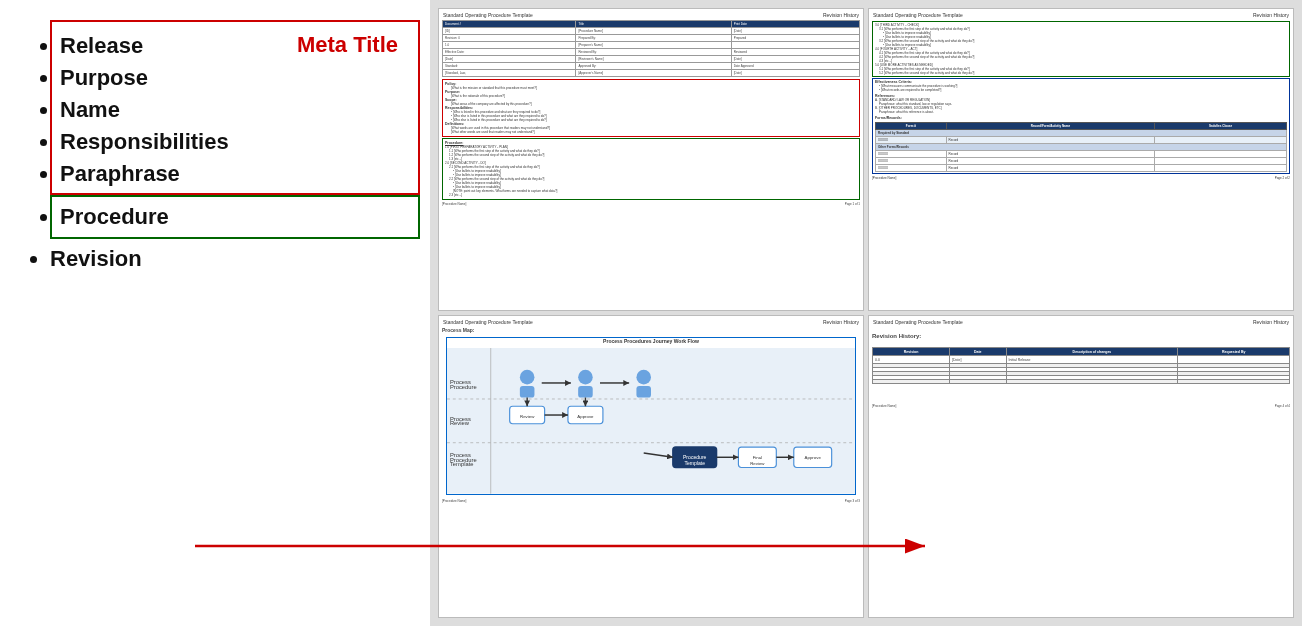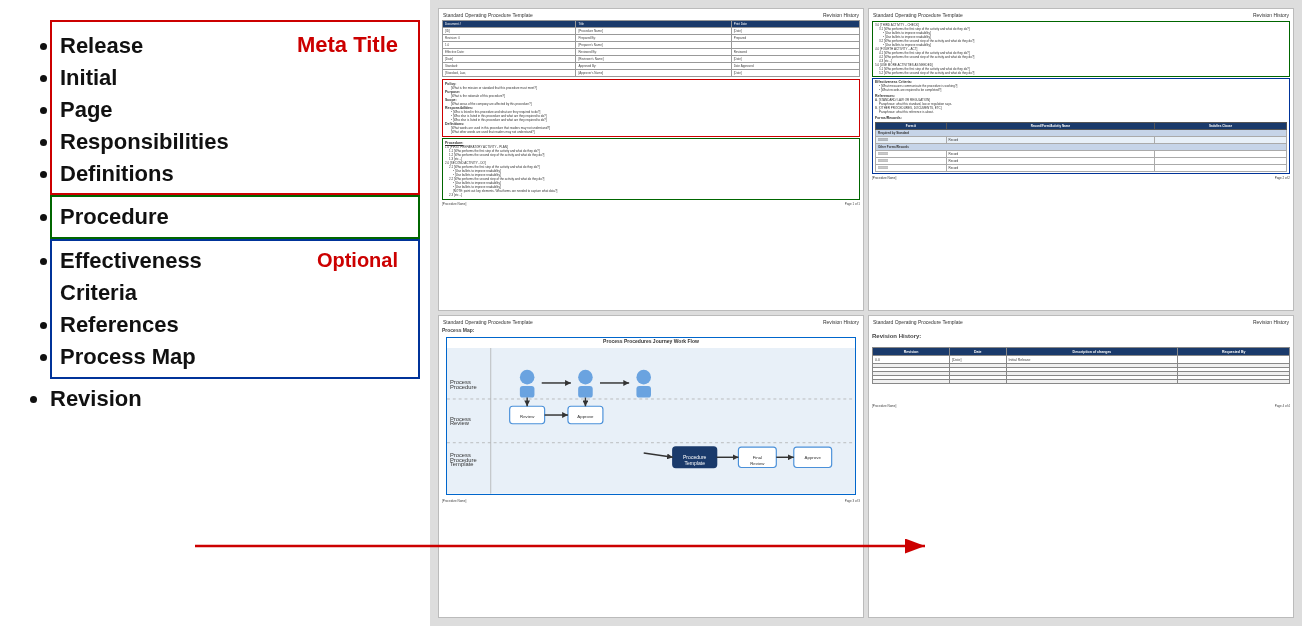--- a/index.html
+++ b/index.html
@@ -219,36 +219,30 @@
   </style>
 </head>
 <body>
 
 <div class="left-panel">
   <ul class="bullet-list">
 
     <div class="red-box">
       <span class="meta-data-label">Meta Title</span>
       <li><span>Release</span></li>
-      <li><span>Initial</span></li>
-      <li><span>Page</span></li>
+      <li><span>Purpose</span></li>
+      <li><span>Name</span></li>
       <li><span>Responsibilities</span></li>
-      <li><span>Definitions</span></li>
+      <li><span>Paraphrase</span></li>
     </div>
 
     <div class="green-box">
       <li><span>Procedure</span></li>
     </div>
 
-    <div class="blue-box" style="position:relative;">
-      <li>Effectiveness<br>Criteria</li>
-      <li>References</li>
-      <li>Process Map</li>
-      <span class="optional-label">Optional</span>
-    </div>
     <li style="margin-top:4px;"><span>Revision</span></li>
   </ul>
 
   <svg style="position:absolute; bottom:30px; left:185px; width:750px; height:70px; overflow:visible; z-index:10; pointer-events:none;">
     <defs>
       <marker id="arrowhead" markerWidth="8" markerHeight="6" refX="8" refY="3" orient="auto">
         <polygon points="0 0, 8 3, 0 6" fill="#cc0000"></polygon>
       </marker>
     </defs>
     <line x1="10" y1="20" x2="740" y2="20" stroke="#cc0000" stroke-width="2.5" marker-end="url(#arrowhead)"></line>

